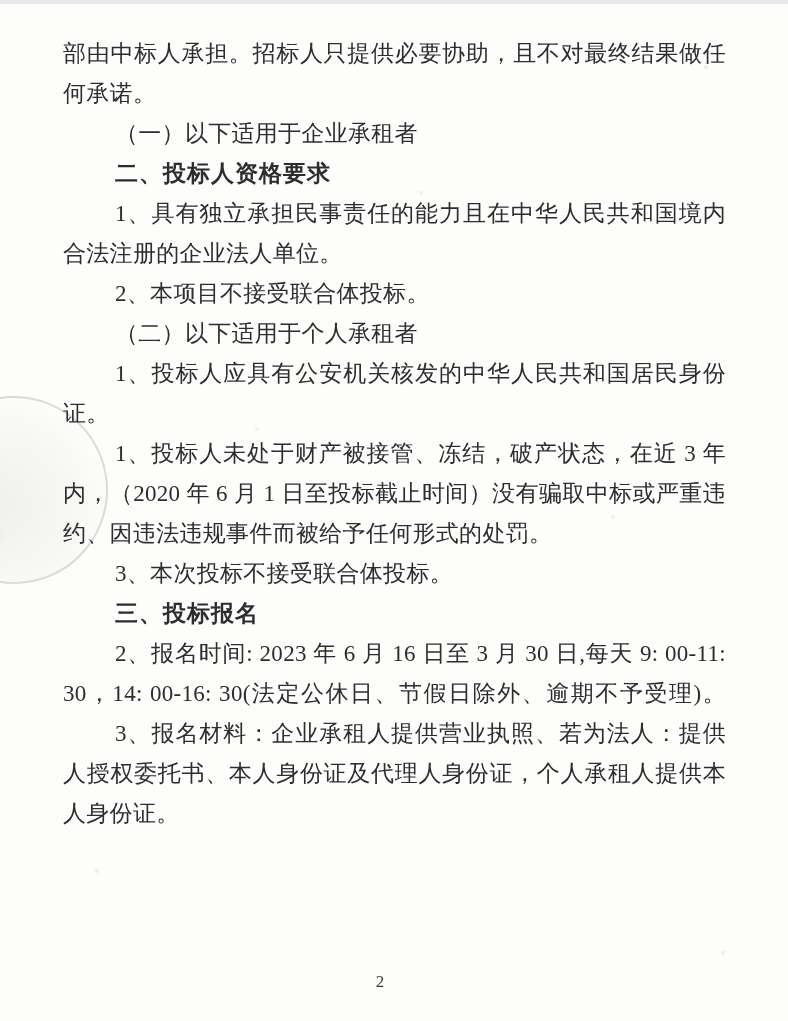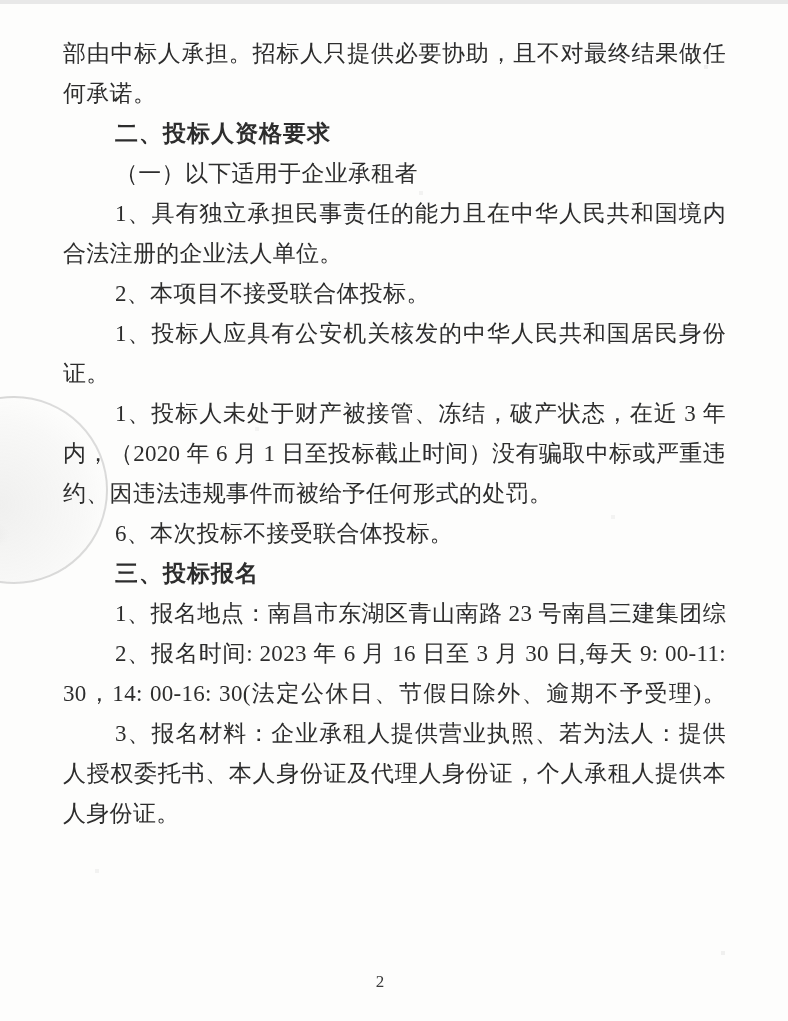--- a/index.html
+++ b/index.html
@@ -90,33 +90,33 @@
 <body>
 
 <div class="page">
 
   <div class="stamp"></div>
   <div class="speckles"></div>
 
   <div class="textblock">
     <div class="line fill">部由中标人承担。招标人只提供必要协助，且不对最终结果做任</div>
     <div class="line">何承诺。</div>
+    <div class="line indent">（一）以下适用于企业承租者</div>
     <div class="line indent bold">二、投标人资格要求</div>
-    <div class="line indent">（一）以下适用于企业承租者</div>
     <div class="line indent fill">1、具有独立承担民事责任的能力且在中华人民共和国境内</div>
     <div class="line">合法注册的企业法人单位。</div>
     <div class="line indent">2、本项目不接受联合体投标。</div>
+    <div class="line indent">（二）以下适用于个人承租者</div>
     <div class="line indent fill">1、投标人应具有公安机关核发的中华人民共和国居民身份</div>
     <div class="line">证。</div>
     <div class="line indent fill">1、投标人未处于财产被接管、冻结，破产状态，在近 3 年</div>
     <div class="line fill">内，（2020 年 6 月 1 日至投标截止时间）没有骗取中标或严重违</div>
     <div class="line">约、因违法违规事件而被给予任何形式的处罚。</div>
-    <div class="line indent">6、本次投标不接受联合体投标。</div>
+    <div class="line indent">3、本次投标不接受联合体投标。</div>
     <div class="line indent bold">三、投标报名</div>
-    <div class="line indent fill">1、报名地点：南昌市东湖区青山南路 23 号南昌三建集团综</div>
     <div class="line indent fill">2、报名时间: 2023 年 6 月 16 日至 3 月 30 日,每天 9: 00-11:</div>
     <div class="line fill">30，14: 00-16: 30(法定公休日、节假日除外、逾期不予受理)。</div>
     <div class="line indent fill">3、报名材料：企业承租人提供营业执照、若为法人：提供</div>
     <div class="line fill">人授权委托书、本人身份证及代理人身份证，个人承租人提供本</div>
     <div class="line">人身份证。</div>
   </div>
 
   <div class="page-number">2</div>
 
 </div>

